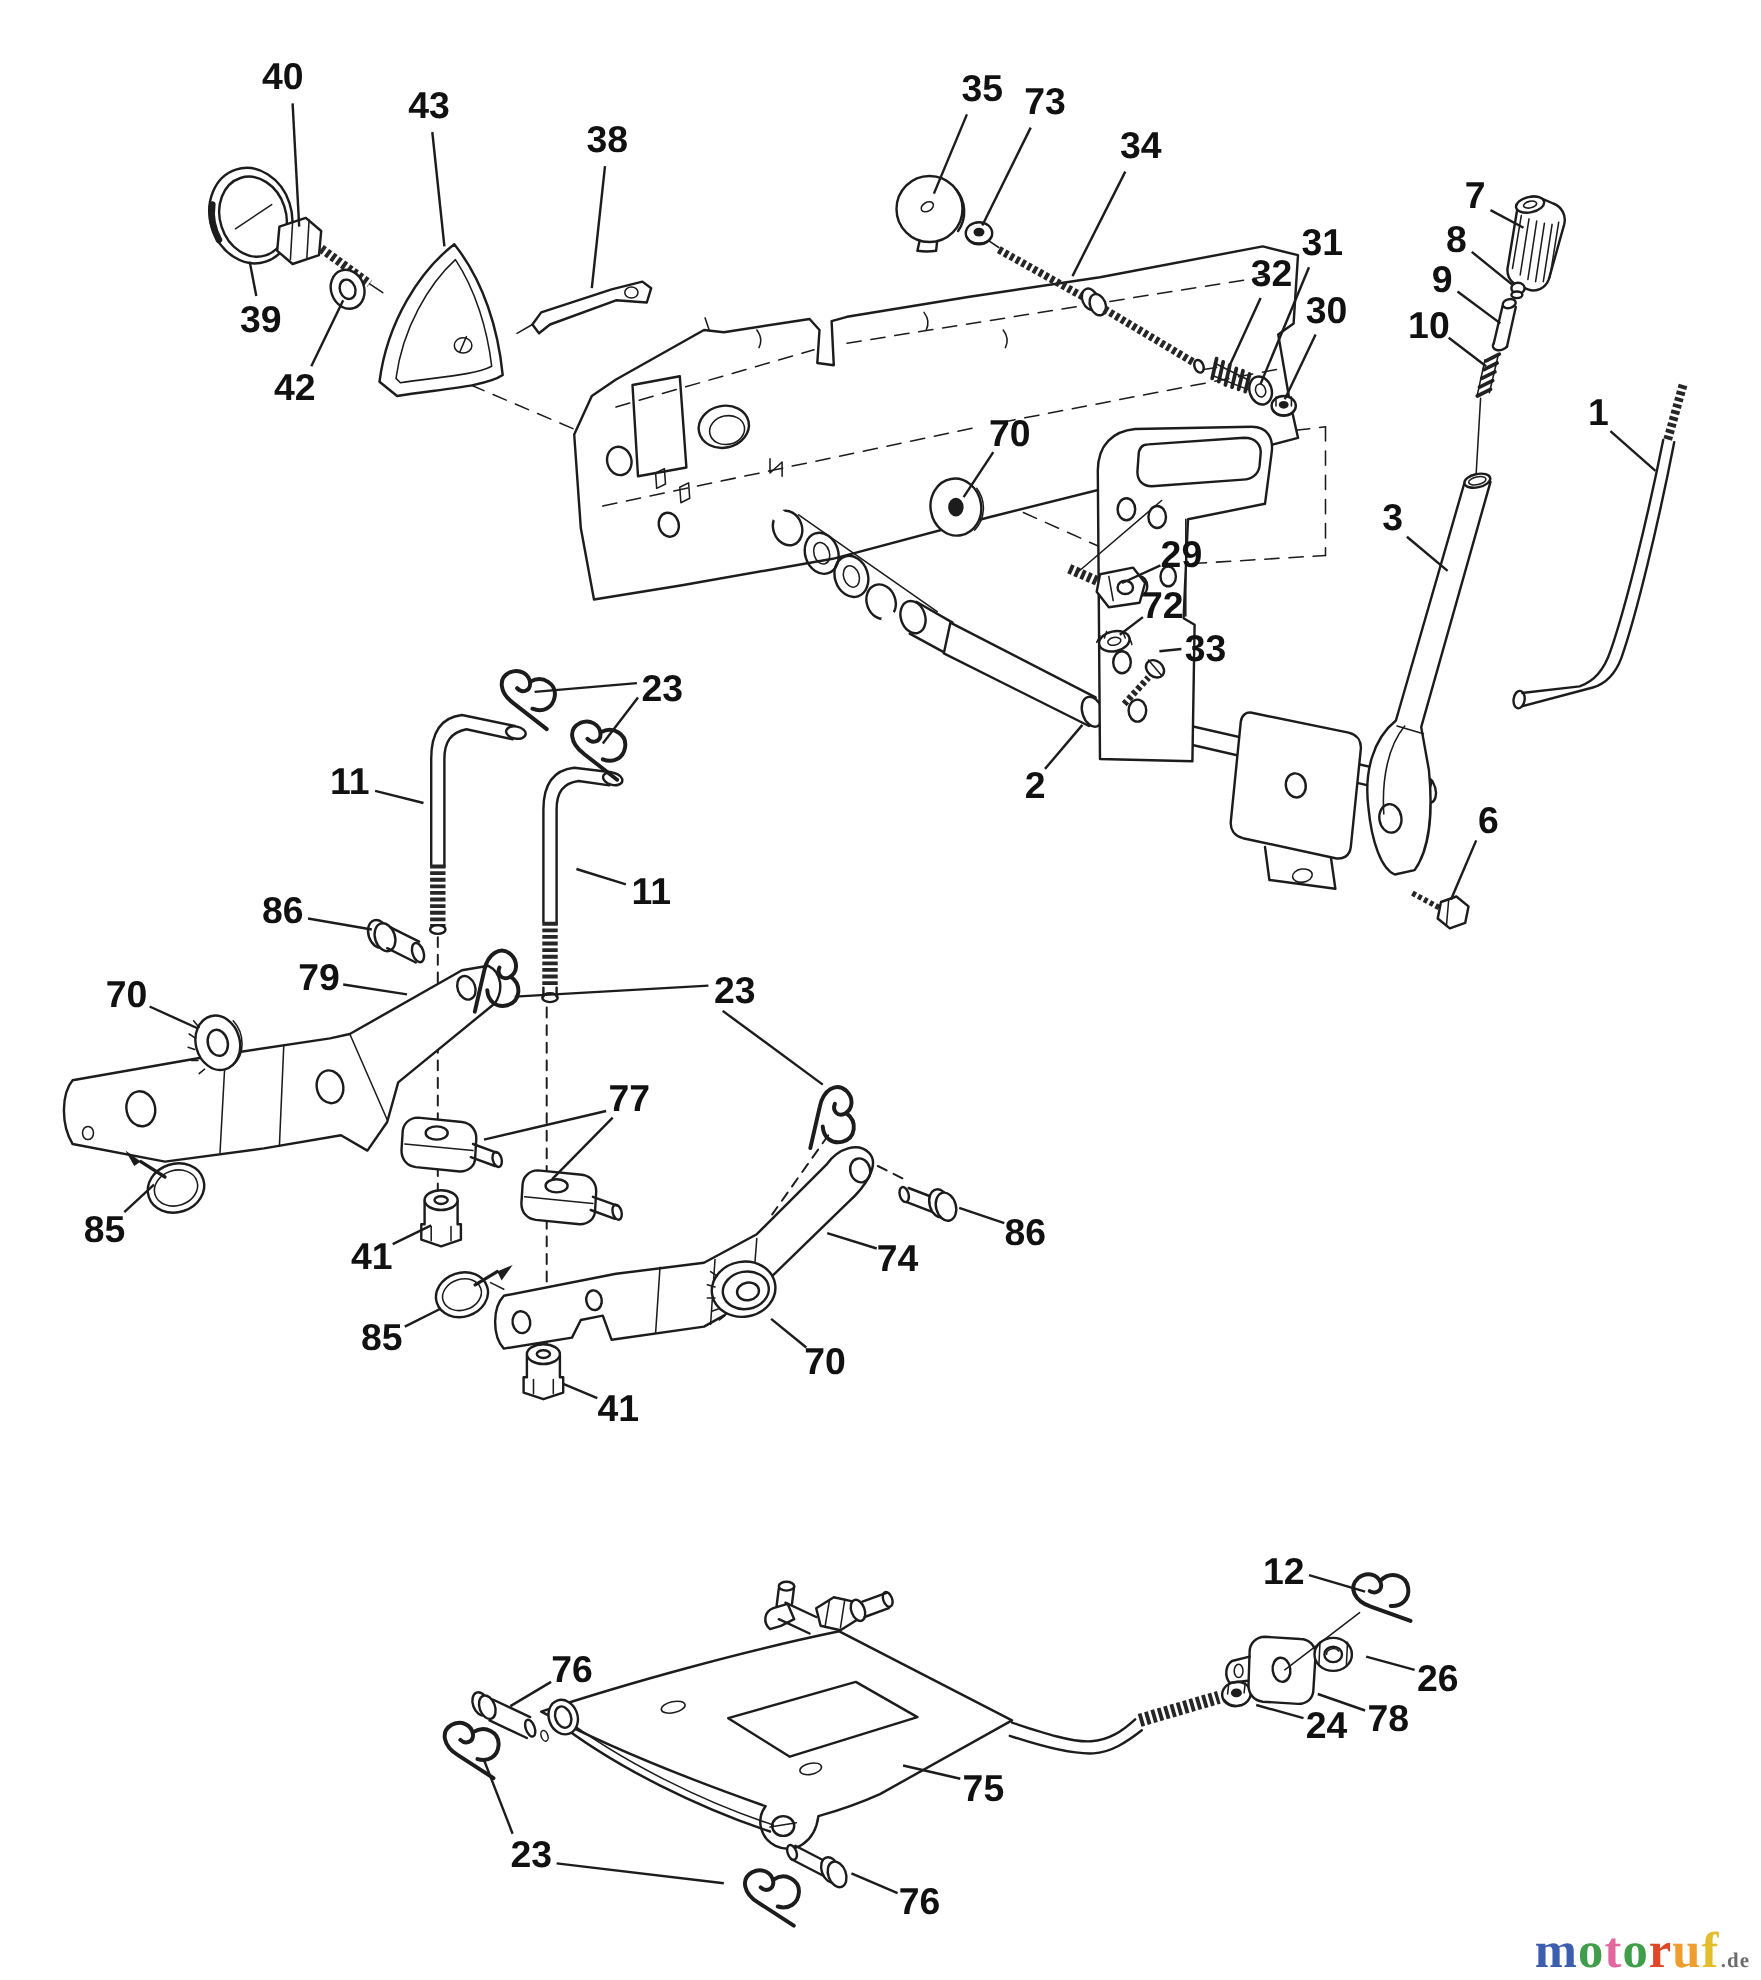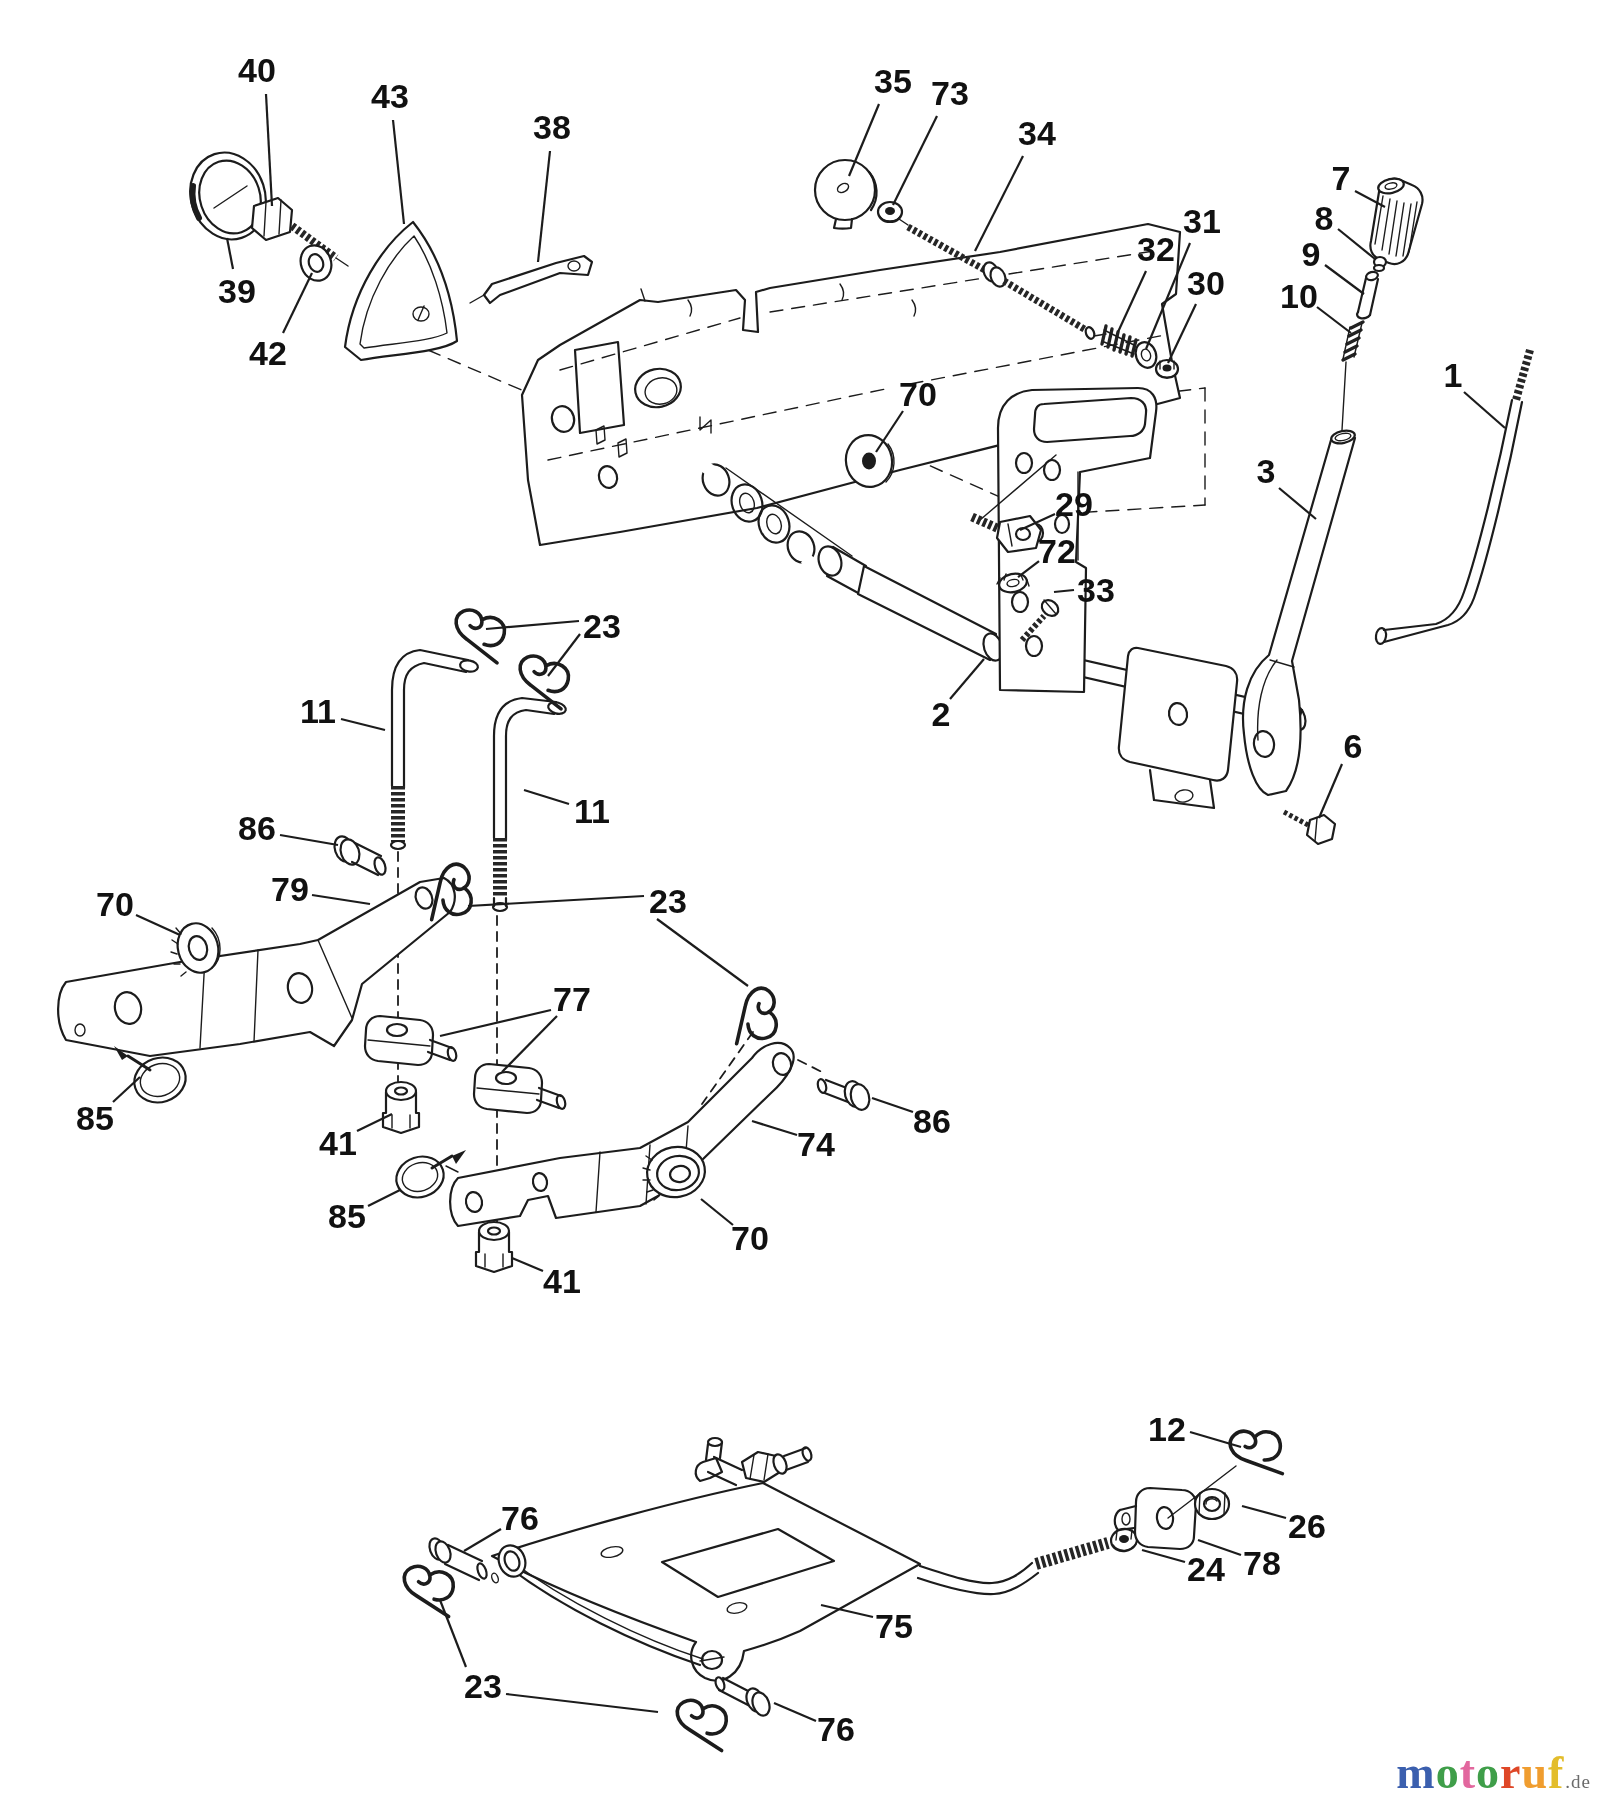--- a/index.html
+++ b/index.html
@@ -13,21 +13,21 @@
   .thin{stroke-width:1.4;}
   .dash{stroke-dasharray:13 9;}
   .dash2{stroke-dasharray:9 7;stroke-width:1.8;}
   .thr{stroke:#262626;fill:none;stroke-dasharray:3.5 2.5;stroke-linecap:butt;}
   .coil{stroke:#222222;stroke-width:3.4;fill:none;stroke-linecap:round;}
   .hairpin{stroke:#1c1c1c;stroke-width:3.6;fill:none;stroke-linecap:round;stroke-linejoin:round;}
   #callouts-layer text{font-family:"Liberation Sans",sans-serif;font-weight:bold;}
   .watermark{position:absolute;right:10px;bottom:4px;
              font-family:"Liberation Serif",serif;font-weight:bold;font-size:46px;
              letter-spacing:1px;line-height:1;user-select:none;}
-  .watermark .suffix{font-size:19px;font-weight:normal;margin-left:1px;}
+  .watermark .suffix{font-size:19px;font-weight:bold;margin-left:1px;}
 </style>
 </head>
 <body>
 
 <div class="stage">
 <svg id="diagram-svg" width="1601" height="1800" viewBox="0 0 1601 1800">
 
   <g>
     <path class="ln dash thin" d="M 428,350 L 620,432"></path>
     <path class="ln dash thin" d="M 850,430 L 1205,388"></path>

